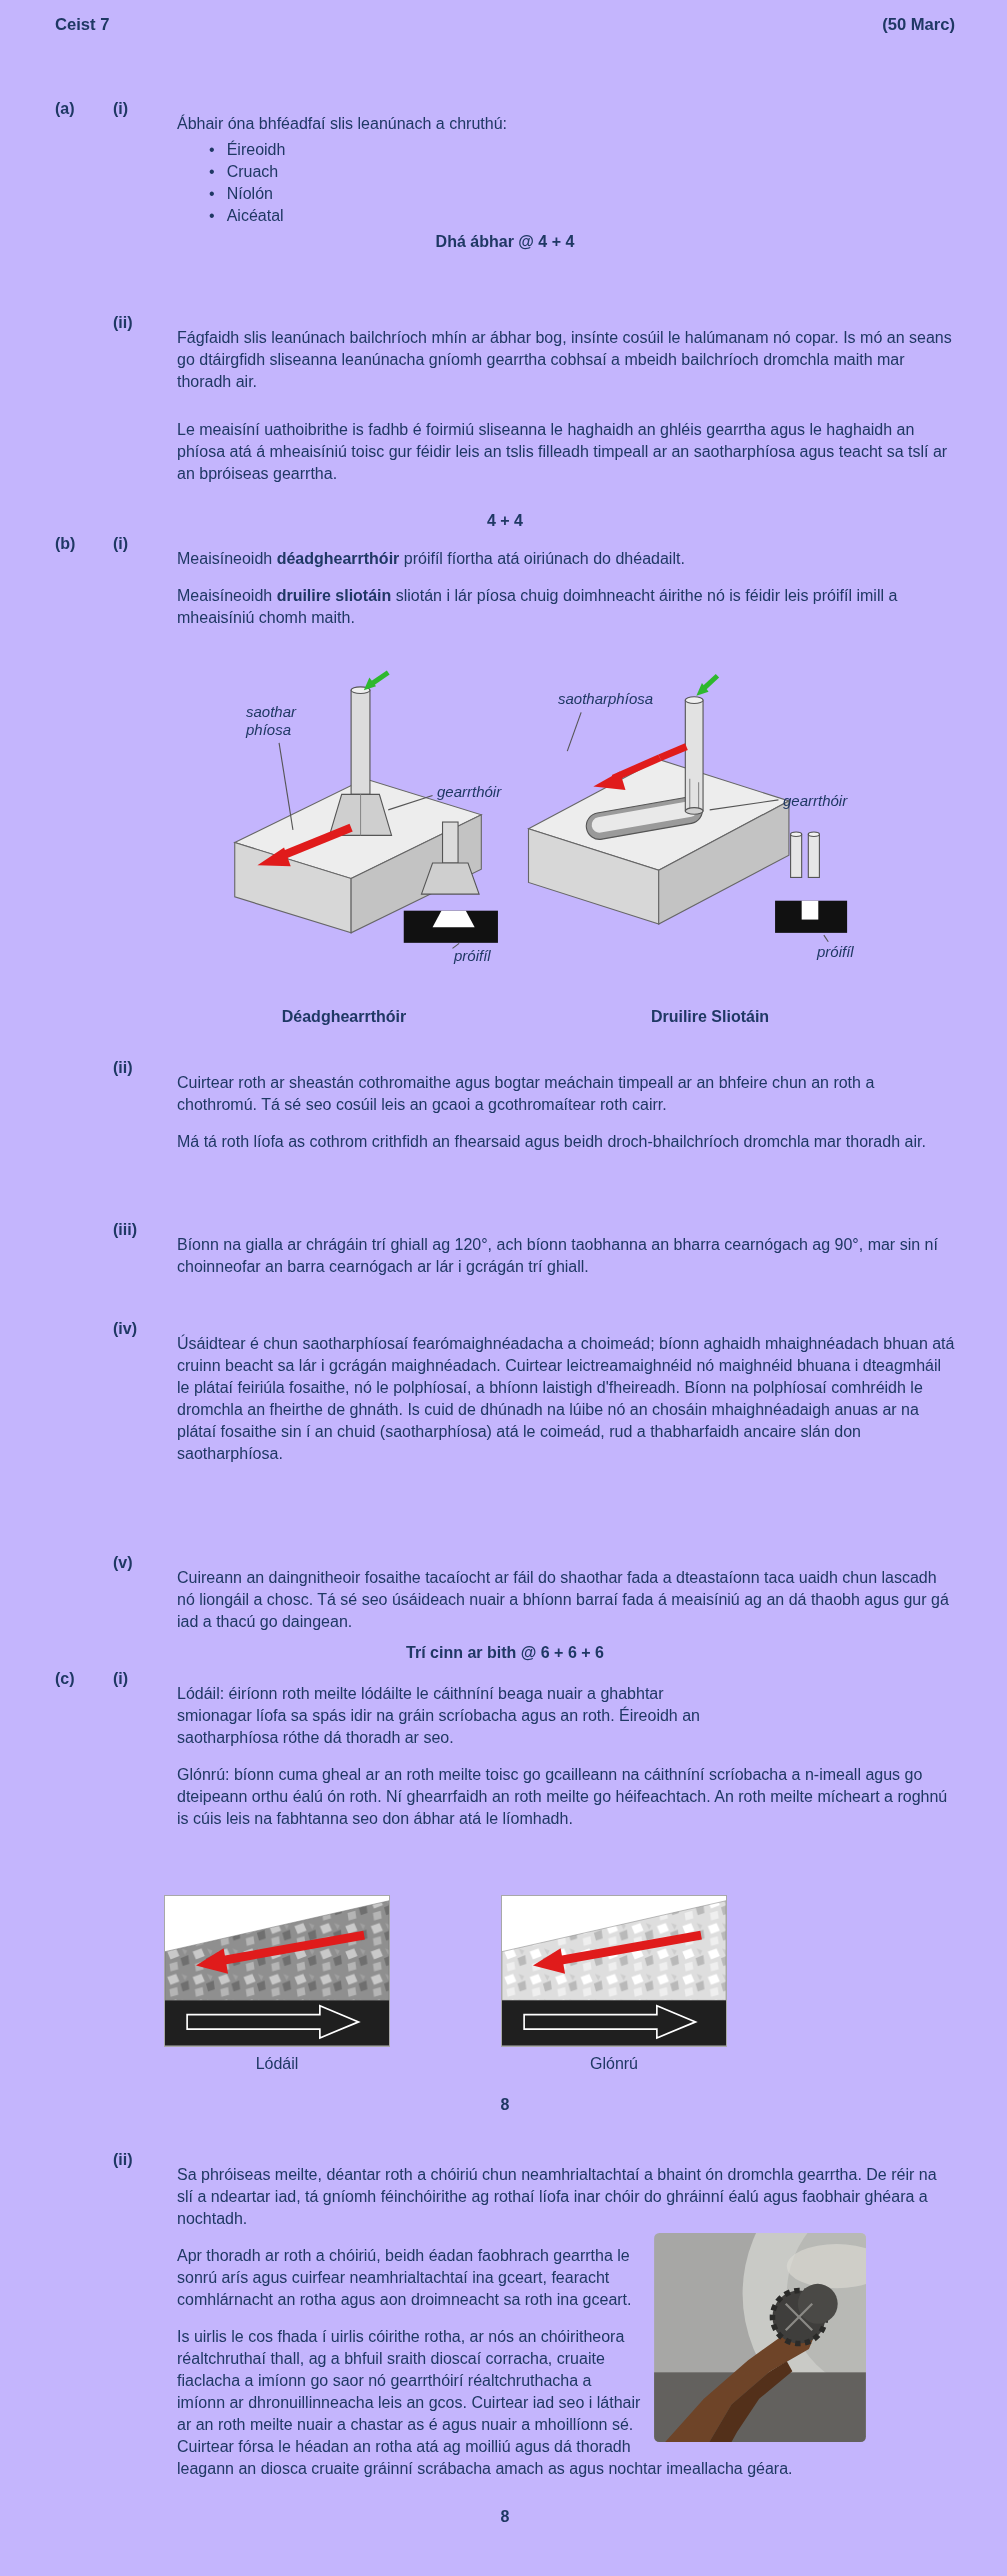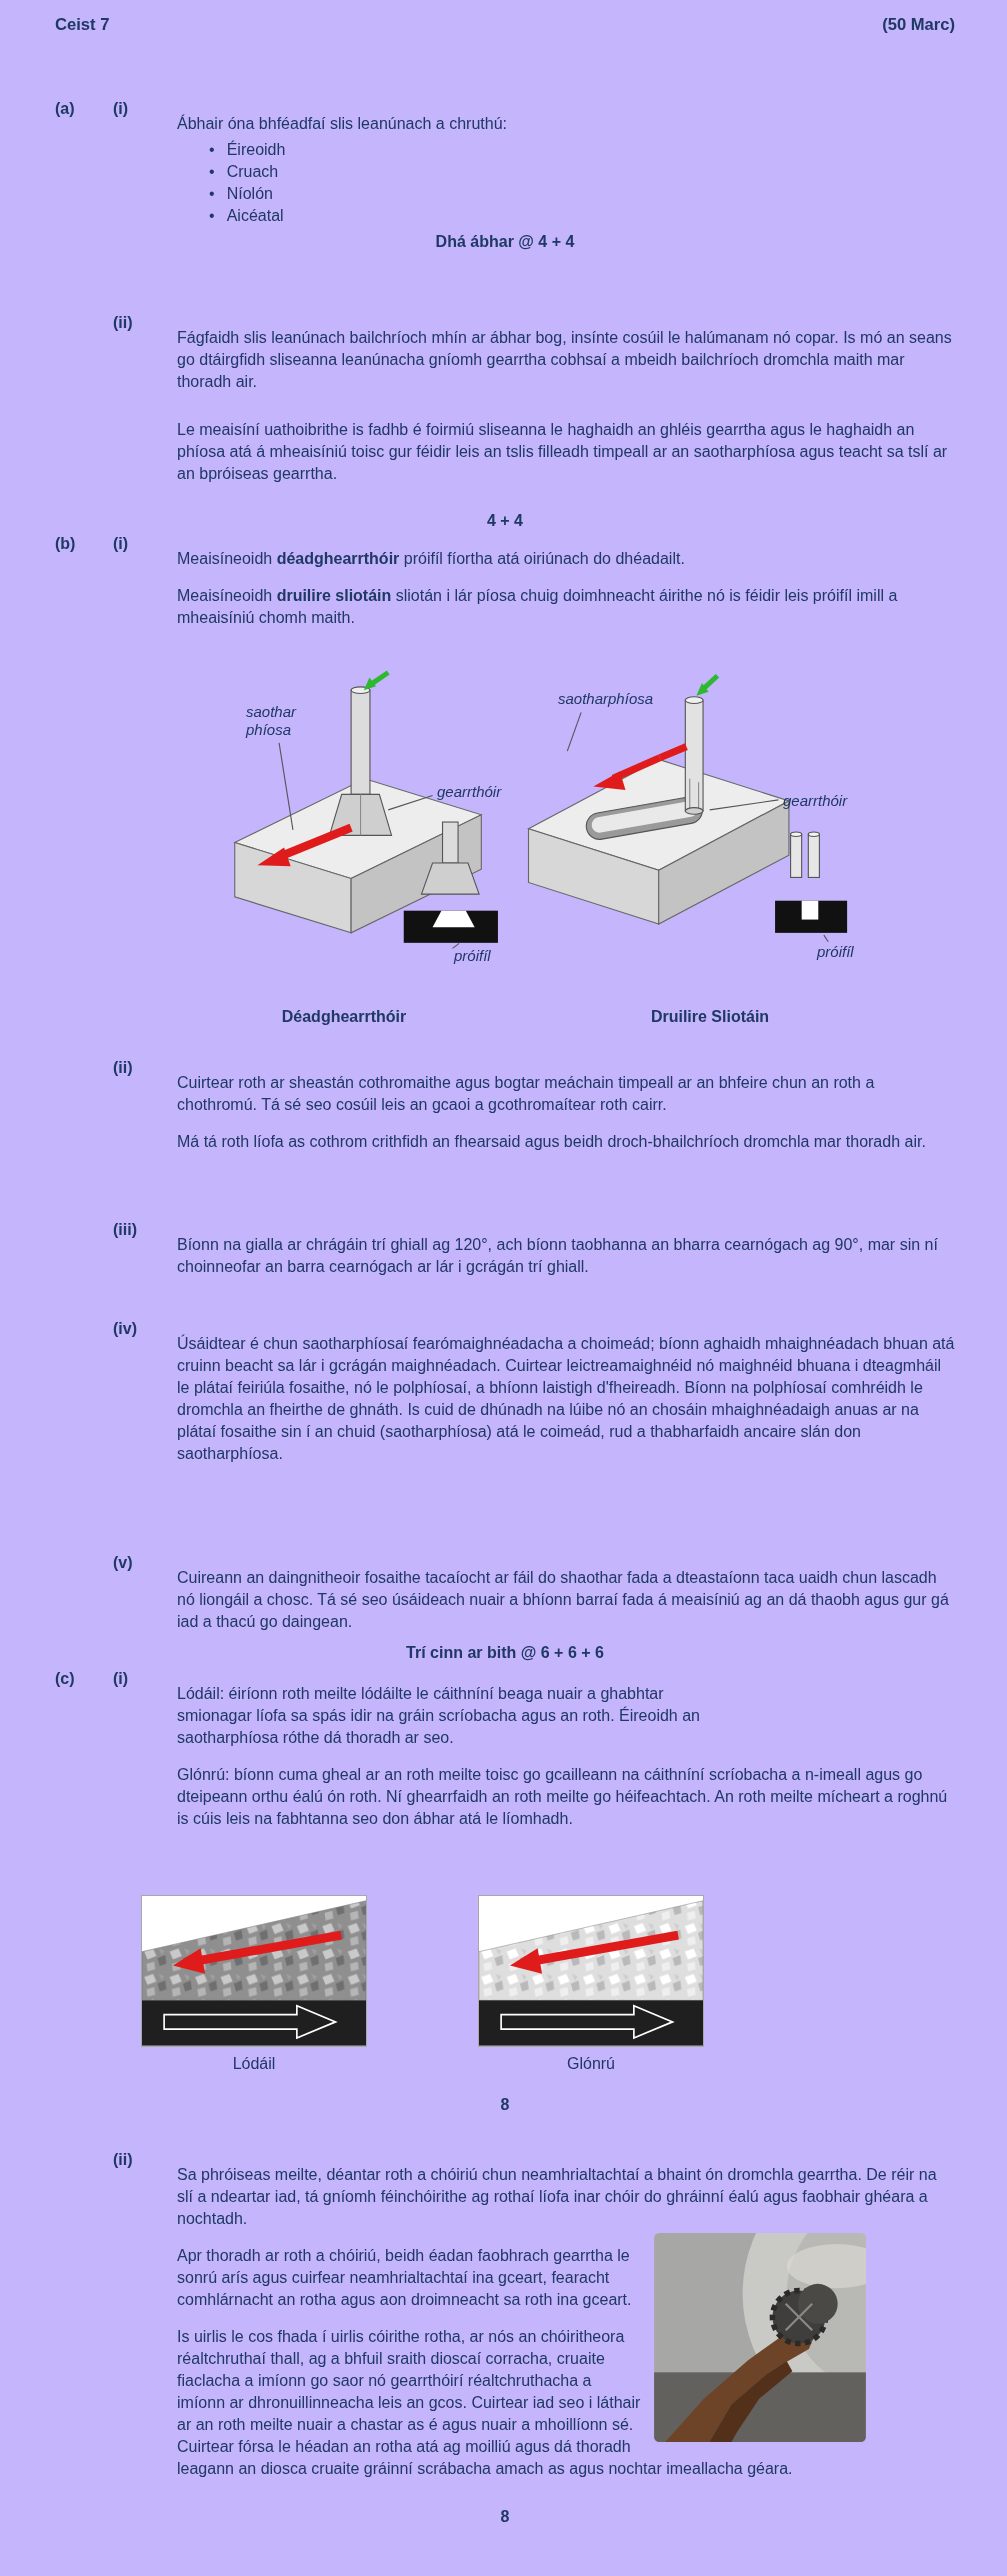--- a/index.html
+++ b/index.html
@@ -201,21 +201,21 @@
   <div class="row" style="margin-top:3.9px">
     <span class="sec">(c)</span>
     <span class="sec">(i)</span>
     <div>
       <div class="para" style="max-width:565px">Lódáil: éiríonn roth meilte lódáilte le cáithníní beaga nuair a ghabhtar smionagar líofa sa spás idir na gráin scríobacha agus an roth. Éireoidh an saotharphíosa róthe dá thoradh ar seo.</div>
       <div class="para">Glónrú: bíonn cuma gheal ar an roth meilte toisc go gcailleann na cáithníní scríobacha a n-imeall agus go dteipeann orthu éalú ón roth. Ní ghearrfaidh an roth meilte go héifeachtach. An roth meilte mícheart a roghnú is cúis leis na fabhtanna seo don ábhar atá le líomhadh.</div>
     </div>
   </div>
 
   <div class="wheel-figs">
-    <div class="fig" style="margin-left:86px">
+    <div class="fig" style="margin-left:109px">
       <svg width="224" height="150" viewBox="0 0 405 270">
         <defs>
           <pattern id="patL" width="46" height="46" patternUnits="userSpaceOnUse">
             <rect width="46" height="46" fill="#8f8f8f"></rect>
             <polygon points="4,8 20,2 26,16 10,22" fill="#c9c9c9"></polygon>
             <polygon points="28,20 42,14 44,30 32,34" fill="#6f6f6f"></polygon>
             <polygon points="8,30 22,26 24,40 10,44" fill="#b5b5b5"></polygon>
             <polygon points="30,2 40,6 36,14" fill="#a0a0a0"></polygon>
           </pattern>
         </defs>

